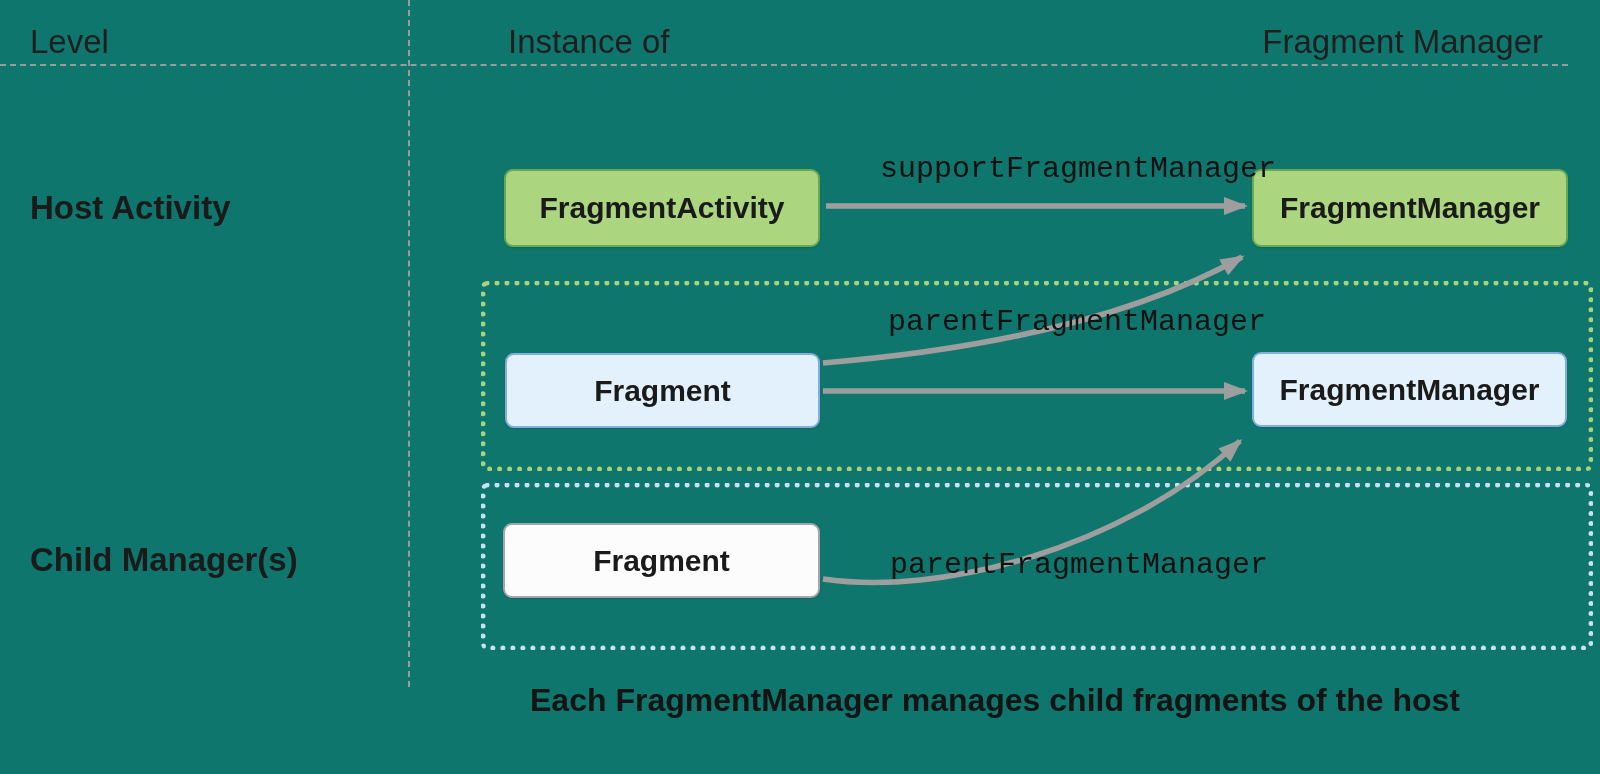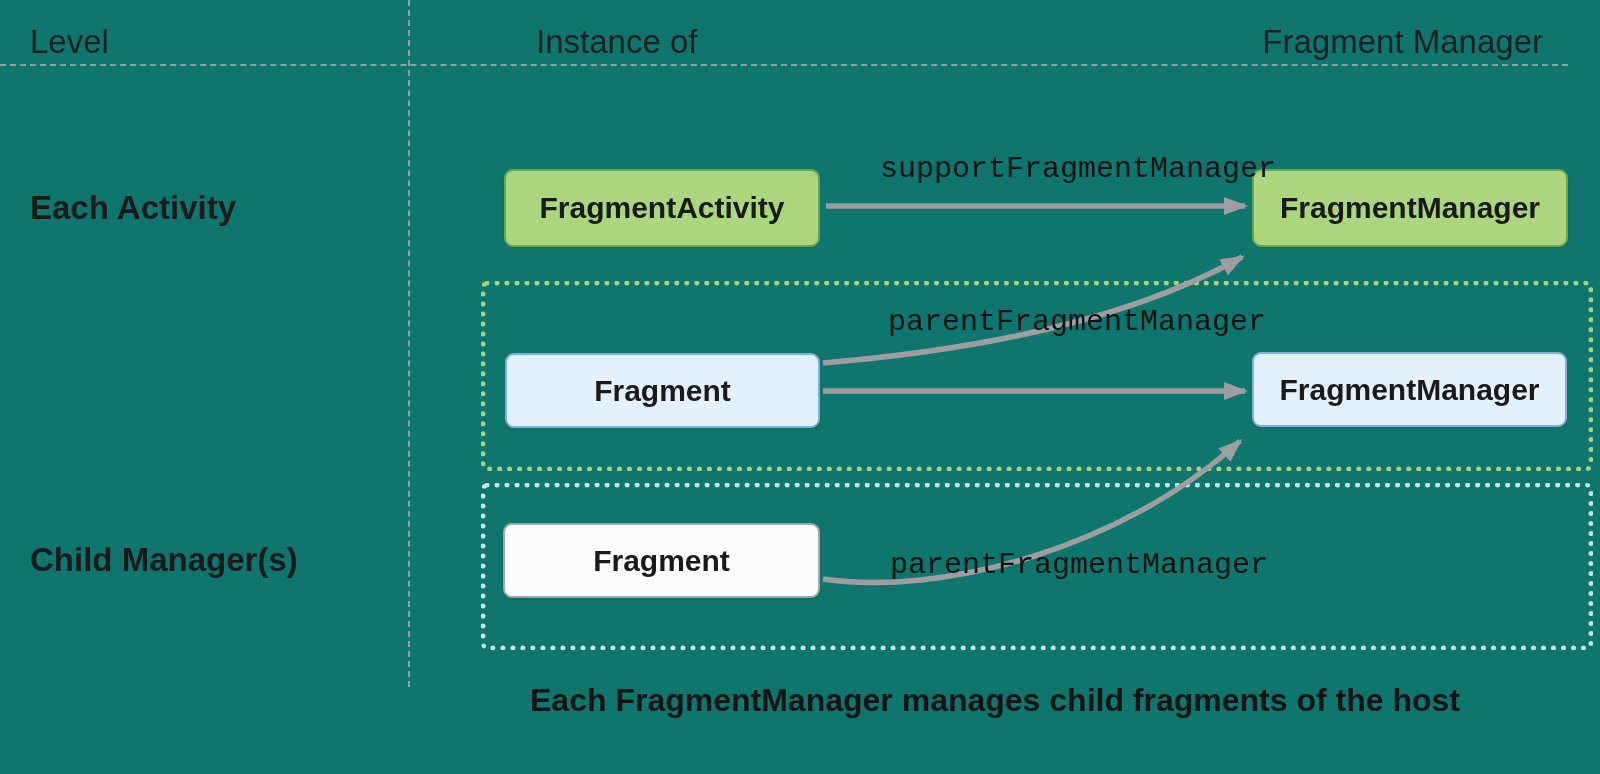--- a/index.html
+++ b/index.html
@@ -61,27 +61,27 @@
     left:390px; right:0; top:682px; text-align:center;
     font-size:32px; font-weight:700; color:#141414; white-space:nowrap;
   }
 </style>
 </head>
 <body>
 
 <div class="canvas">
 
   <div class="abs col-header" style="left:30px; top:22px;">Level</div>
-  <div class="abs col-header" style="left:508px; top:22px;margin-left:28px;">Instance of</div>
+  <div class="abs col-header" style="left:508px; top:22px;">Instance of</div>
   <div class="abs col-header" style="right:57px; top:22px;">Fragment Manager</div>
 
   <div class="abs h-dash"></div>
   <div class="abs v-dash"></div>
 
-  <div class="abs row-label" style="top:188px;">Each Activity</div>
+  <div class="abs row-label" style="top:188px;">Host Activity</div>
   <div class="abs row-label" style="top:540px;">Child Manager(s)</div>
 
   <div class="abs group group-green"></div>
   <div class="abs group group-blue"></div>
 
   <svg class="abs edges-svg" viewBox="0 0 1600 774" xmlns="http://www.w3.org/2000/svg">
     <defs>
       <marker id="arrowhead" markerUnits="userSpaceOnUse" markerWidth="26" markerHeight="20" refX="22" refY="10" orient="auto">
         <path d="M1,1 L25,10 L1,19 Z" fill="#9e9e9e"></path>
       </marker>

